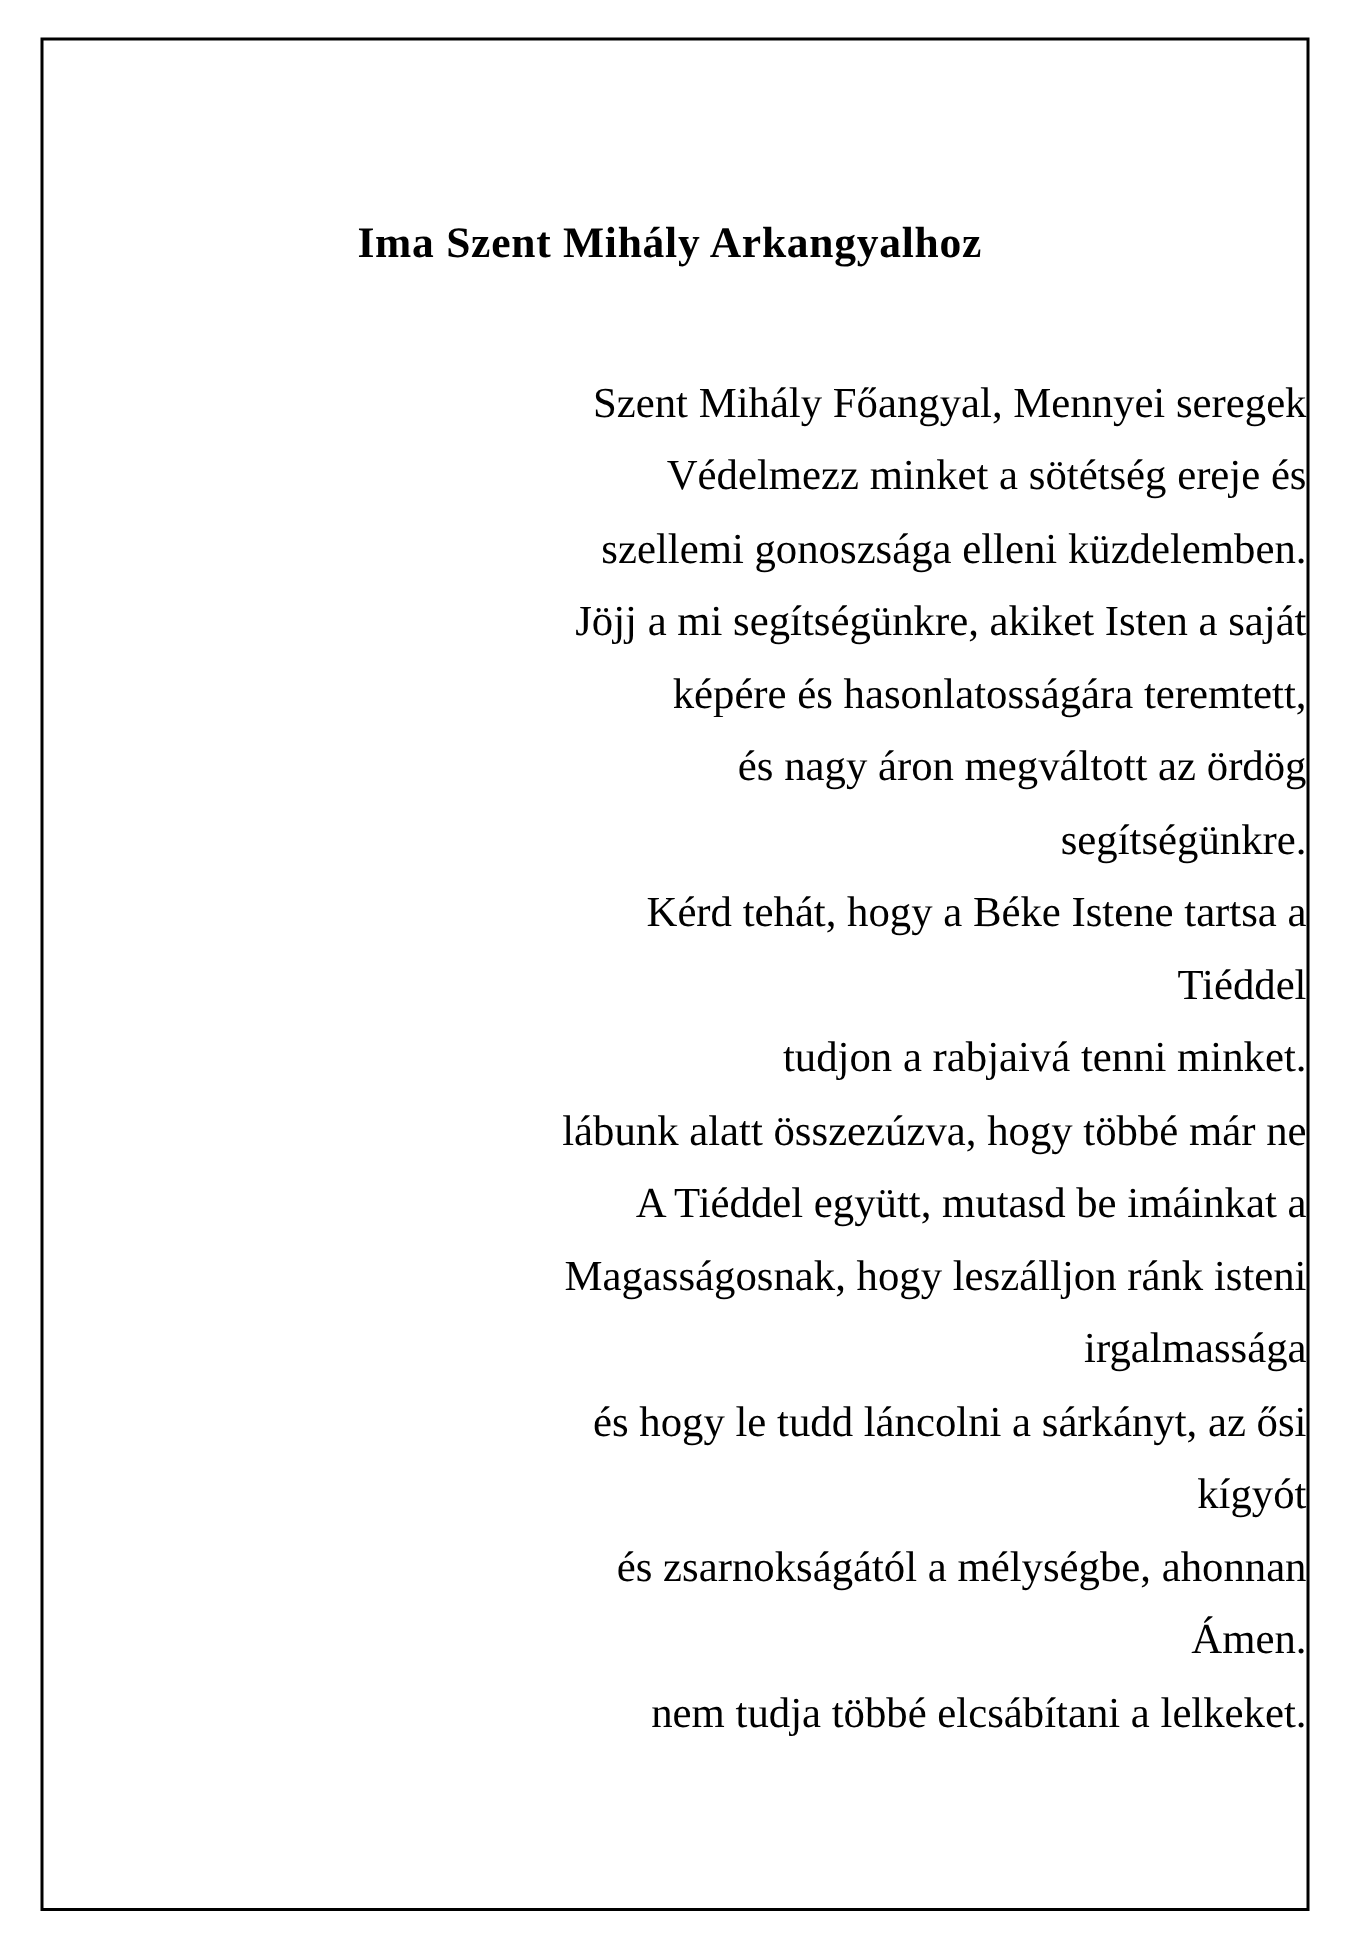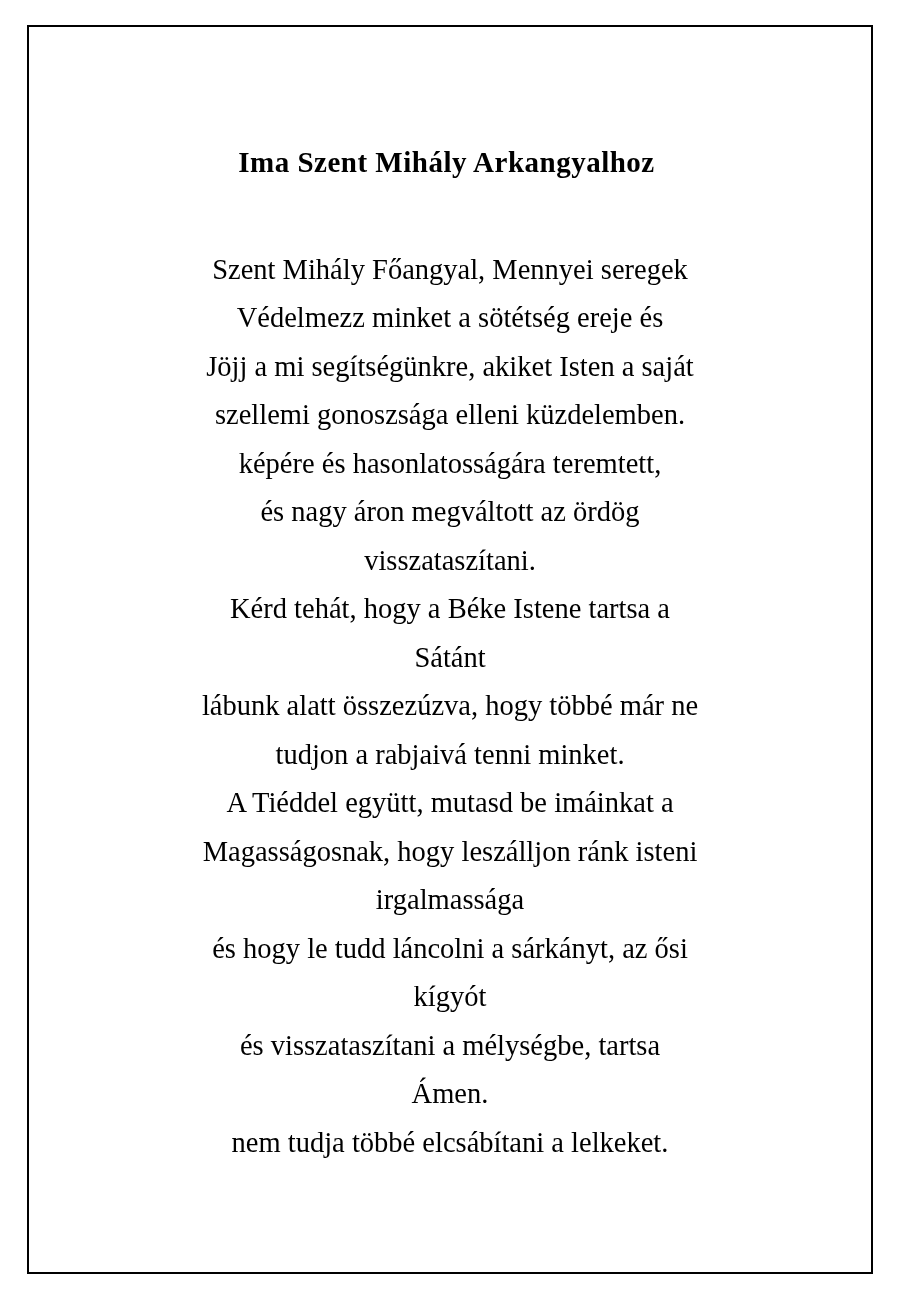--- a/index.html
+++ b/index.html
@@ -33,46 +33,47 @@
     font-size: 29px;
     font-weight: bold;
     margin: 0 7px 66px 0;
     letter-spacing: 0.5px;
     line-height: 1.2;
     white-space: nowrap;
   }
   .prayer-body {
     font-size: 28.5px;
     line-height: 48.5px;
+    text-align: right;
   }
   .prayer-line {
     white-space: nowrap;
   }
 </style>
 </head>
 <body>
 
 <div class="page-frame">
   <div class="content">
     <h1 class="doc-title">Ima Szent Mihály Arkangyalhoz</h1>
     <div class="prayer-body">
       <div class="prayer-line">Szent Mihály Főangyal, Mennyei seregek</div>
       <div class="prayer-line">Védelmezz minket a sötétség ereje és</div>
+      <div class="prayer-line">szellemi gonoszsága elleni küzdelemben.</div>
       <div class="prayer-line">Jöjj a mi segítségünkre, akiket Isten a saját</div>
-      <div class="prayer-line">szellemi gonoszsága elleni küzdelemben.</div>
       <div class="prayer-line">képére és hasonlatosságára teremtett,</div>
       <div class="prayer-line">és nagy áron megváltott az ördög</div>
-      <div class="prayer-line">visszataszítani.</div>
+      <div class="prayer-line">segítségünkre.</div>
       <div class="prayer-line">Kérd tehát, hogy a Béke Istene tartsa a</div>
-      <div class="prayer-line">Sátánt</div>
+      <div class="prayer-line">Tiéddel</div>
+      <div class="prayer-line">tudjon a rabjaivá tenni minket.</div>
       <div class="prayer-line">lábunk alatt összezúzva, hogy többé már ne</div>
-      <div class="prayer-line">tudjon a rabjaivá tenni minket.</div>
       <div class="prayer-line">A Tiéddel együtt, mutasd be imáinkat a</div>
       <div class="prayer-line">Magasságosnak, hogy leszálljon ránk isteni</div>
       <div class="prayer-line">irgalmassága</div>
       <div class="prayer-line">és hogy le tudd láncolni a sárkányt, az ősi</div>
       <div class="prayer-line">kígyót</div>
-      <div class="prayer-line">és visszataszítani a mélységbe, tartsa</div>
+      <div class="prayer-line">és zsarnokságától a mélységbe, ahonnan</div>
       <div class="prayer-line">Ámen.</div>
       <div class="prayer-line">nem tudja többé elcsábítani a lelkeket.</div>
     </div>
   </div>
 </div>
 
 </body></html>

